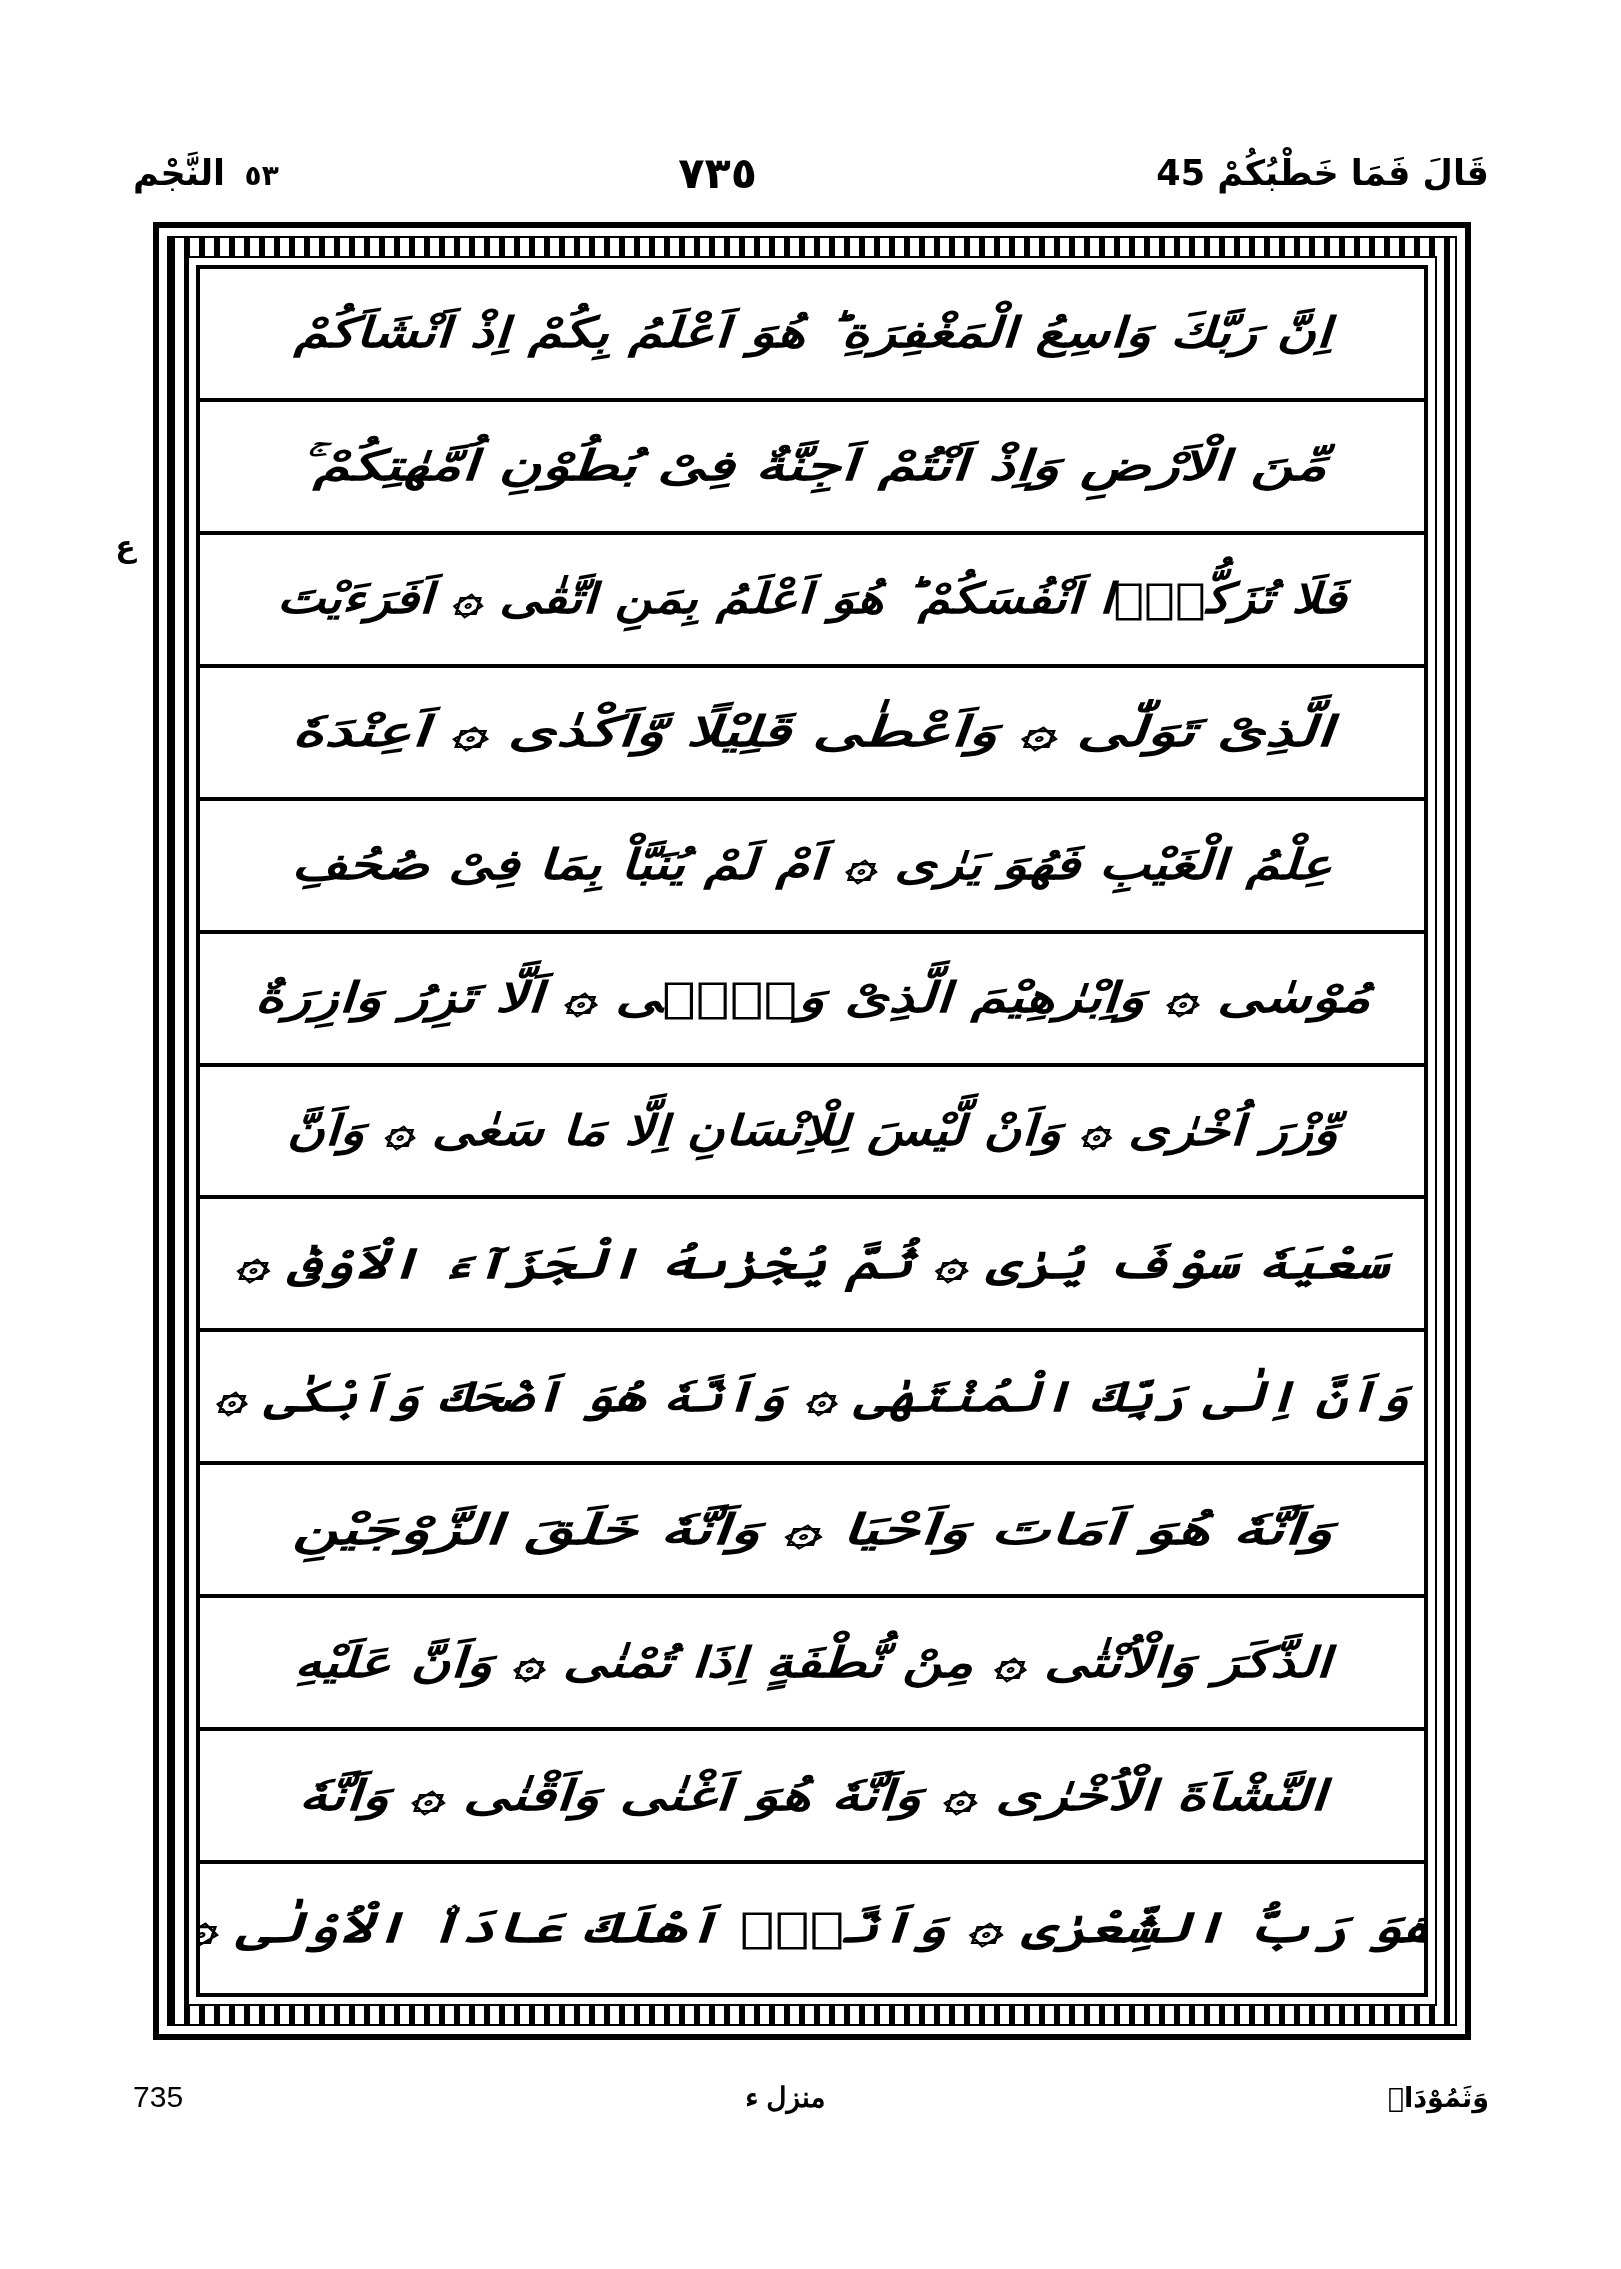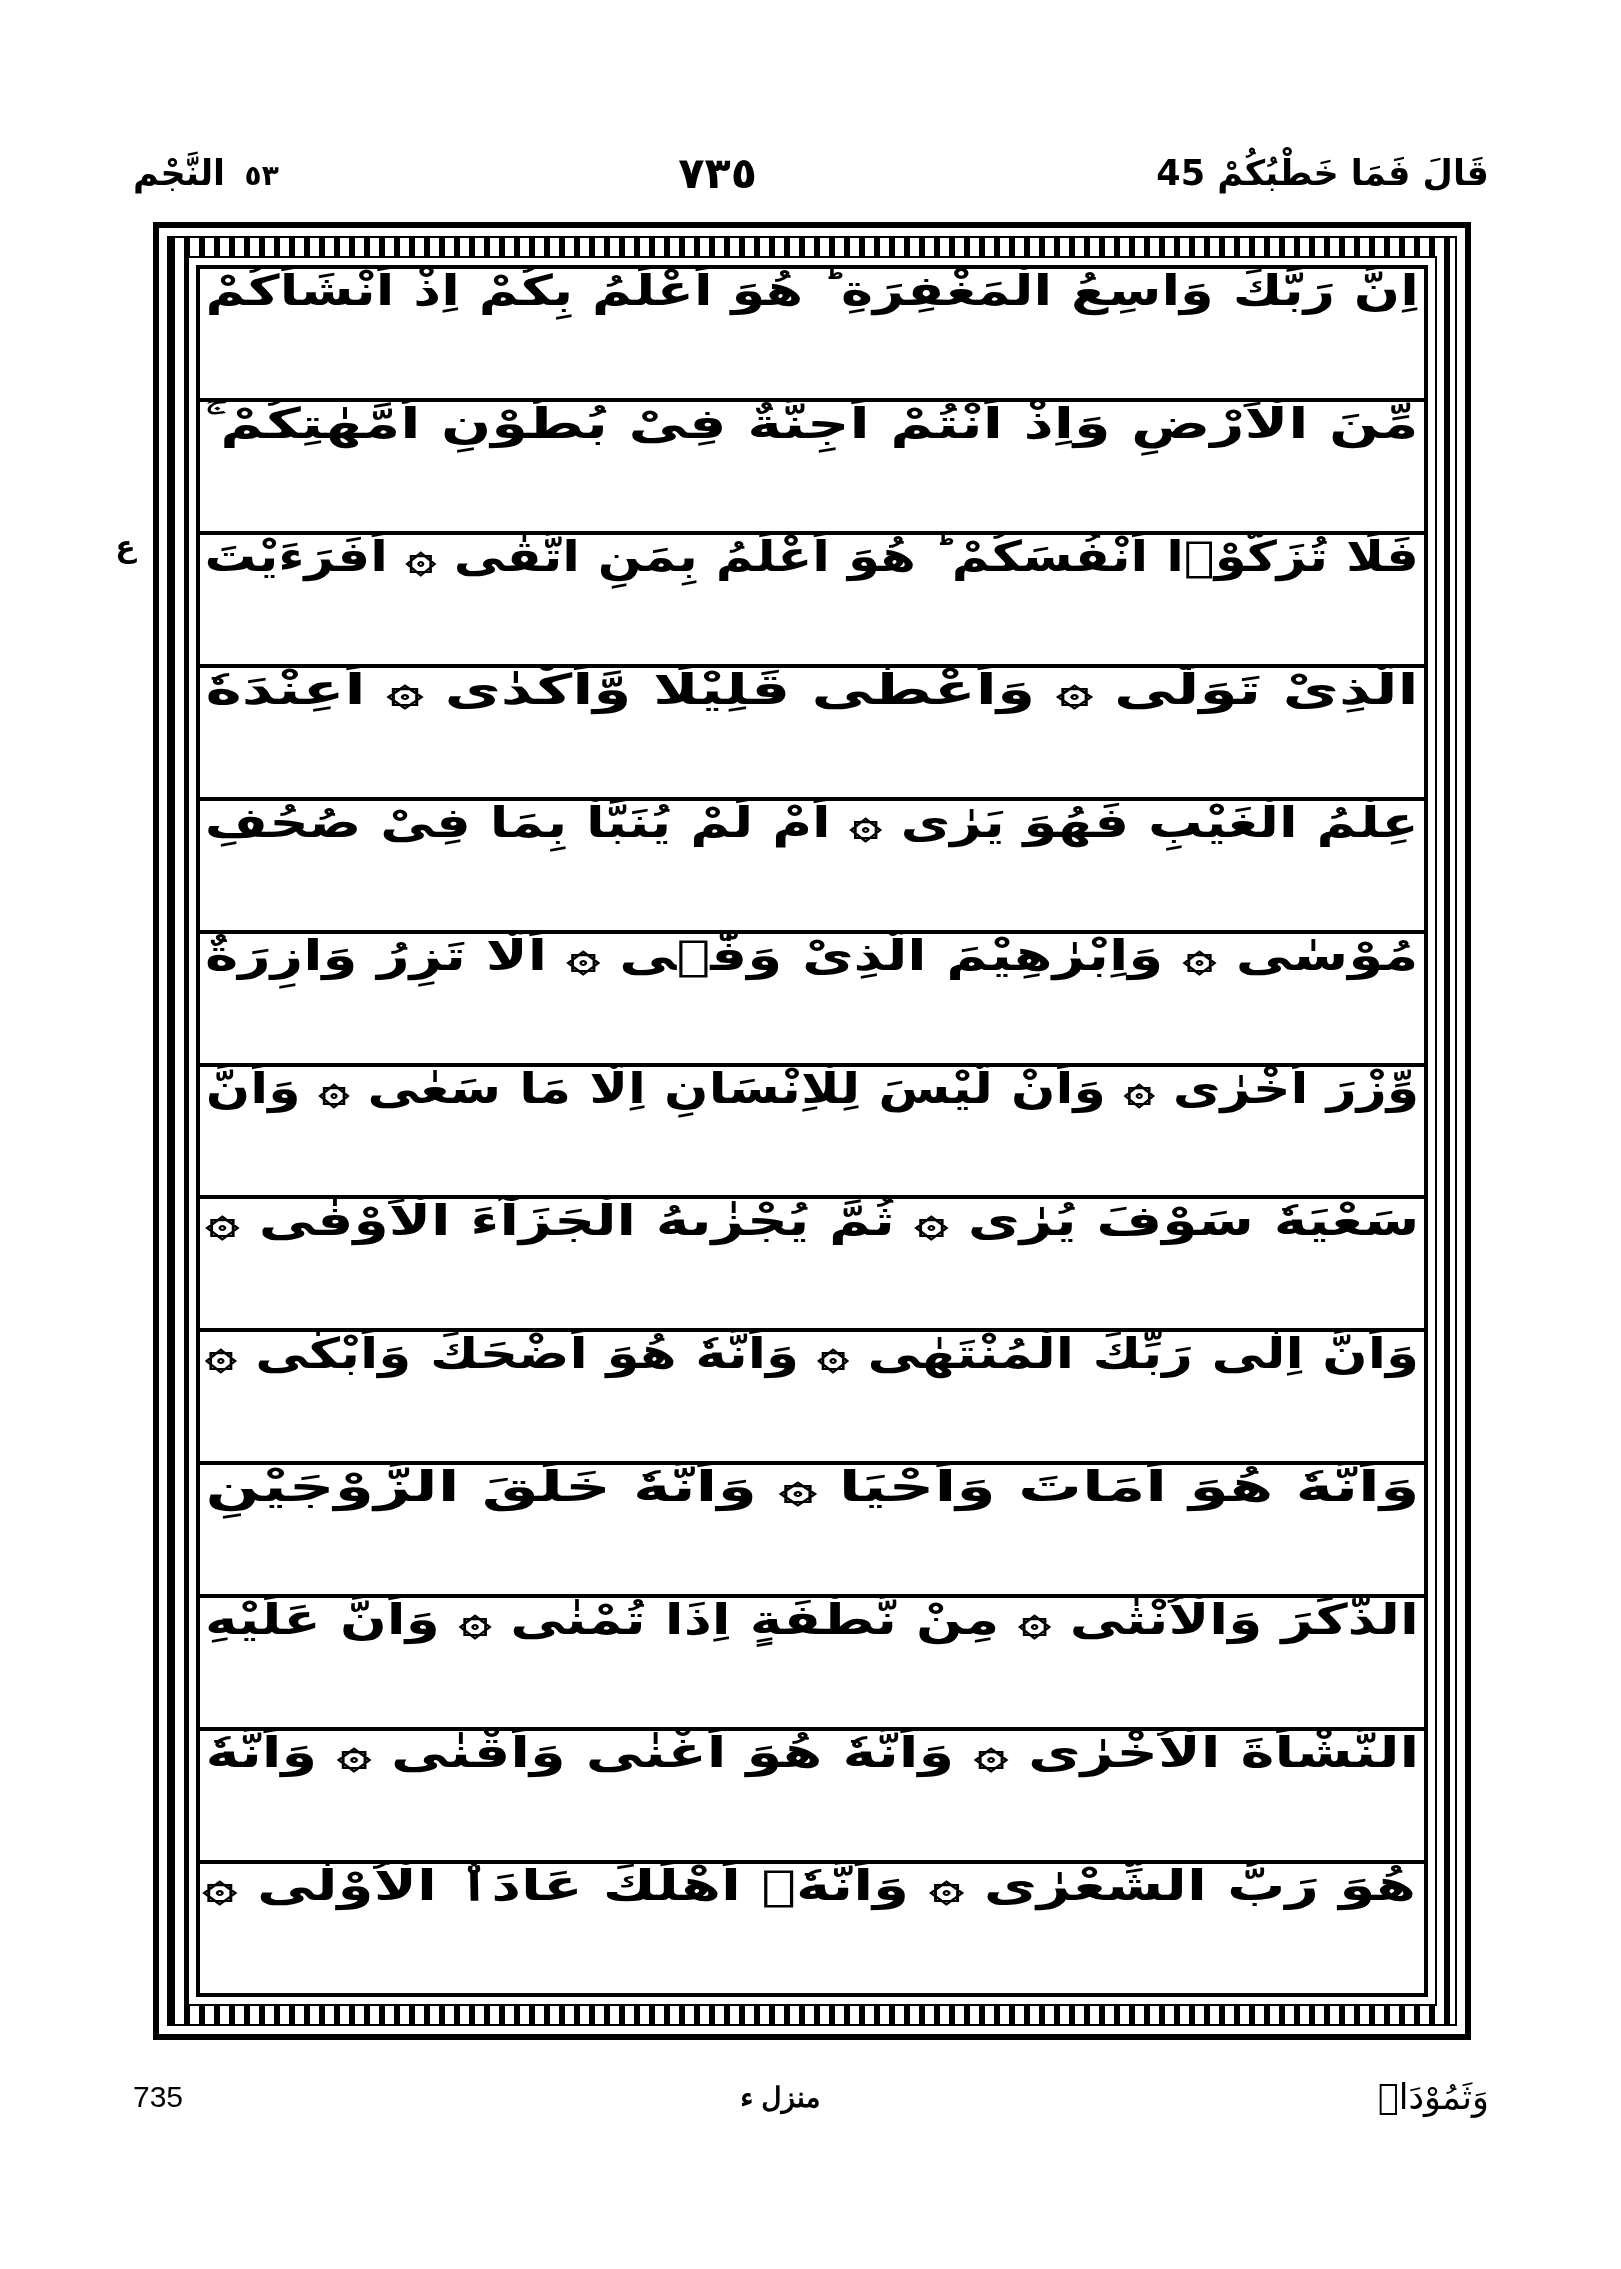--- a/index.html
+++ b/index.html
@@ -105,26 +105,27 @@
   .lines {
     position: absolute;
     inset: 0;
     display: flex;
     flex-direction: column;
   }
   .aline {
     flex: 1 1 0;
     border-bottom: 4.4px solid #000;
     display: flex;
-    align-items: flex-start;
+    align-items: center;
     justify-content: center;
     direction: rtl;
     padding: 0 12.4px;
     box-sizing: border-box;
     overflow: hidden;
+    font-style: italic;
   }
   .aline:last-child { border-bottom: none; padding-left: 7px; }
   .aline .atext {
     font-family: "DejaVu Sans", sans-serif;
     font-size: 42px;
     font-weight: 700;
     line-height: 1.05;
     white-space: nowrap;
     direction: rtl;
     unicode-bidi: isolate;
@@ -152,22 +153,22 @@
     left: 133px;
     right: 133px;
     height: 62px;
     display: flex;
     align-items: center;
     justify-content: space-between;
     direction: rtl;
   }
   .footer .f-right {
     font-family: "DejaVu Sans", sans-serif;
-    font-size: 35px;
-    font-weight: 400;
+    font-size: 27px;
+    font-weight: 700;
     direction: rtl;
   }
   .footer .f-center {
     font-family: Liberation Sans, sans-serif;
     font-size: 28px;
     font-weight: 700;
     direction: rtl;
   }
   .footer .f-left {
     font-family: "Liberation Sans", sans-serif;

